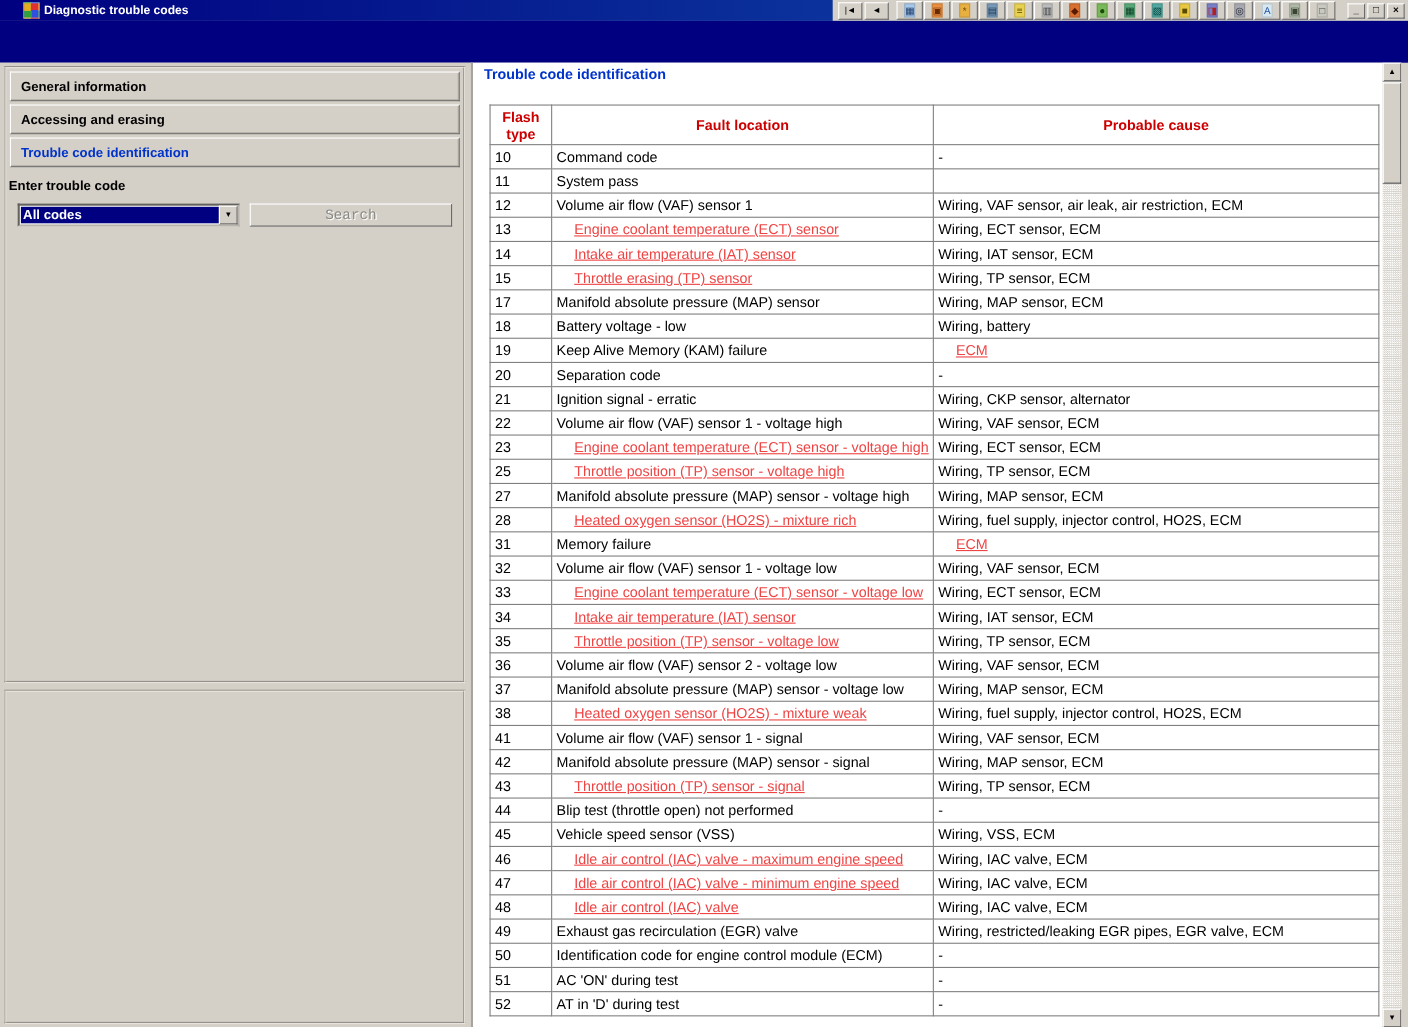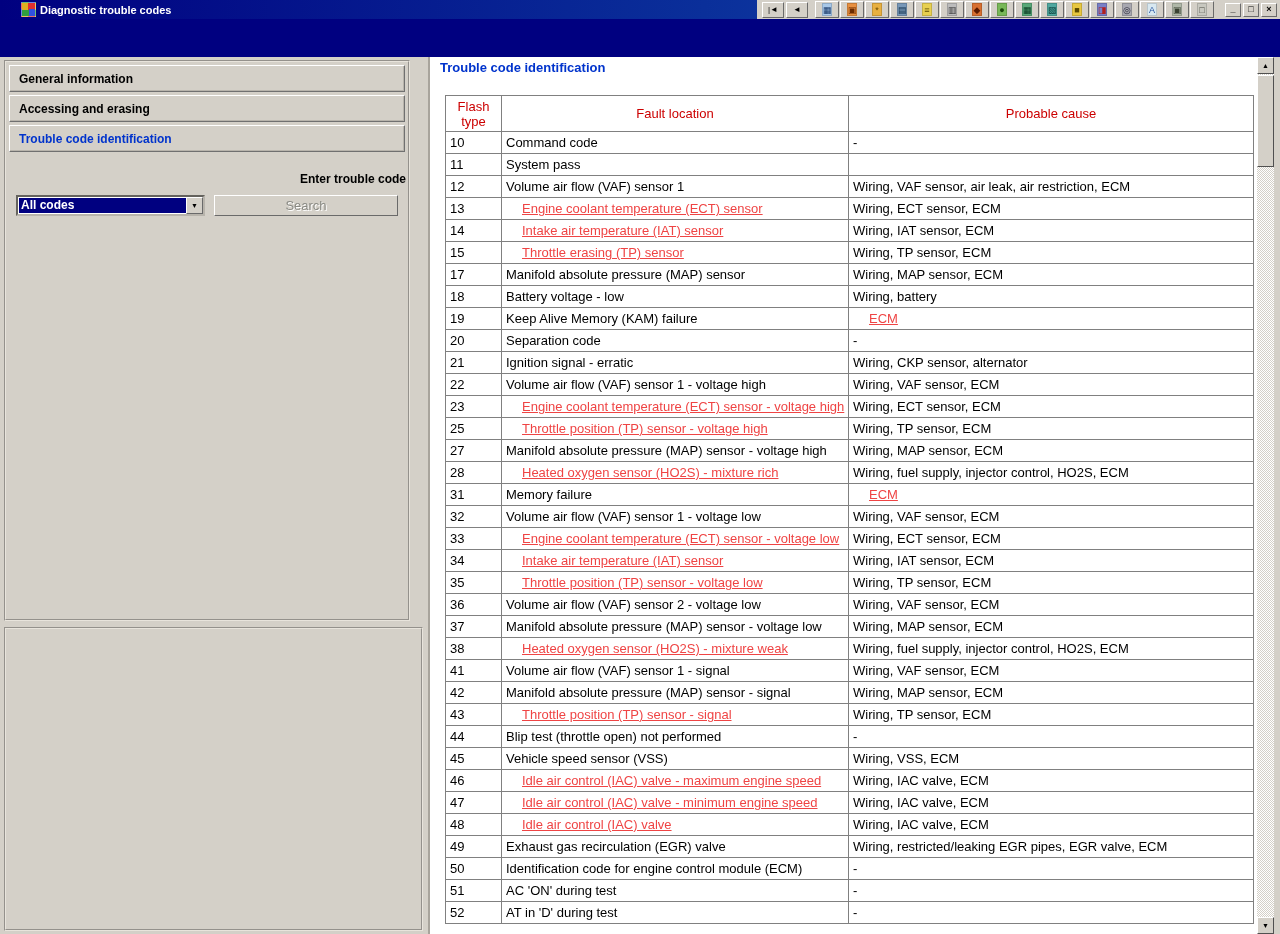--- a/index.html
+++ b/index.html
@@ -46,72 +46,72 @@
   }
   
   .vehicle-header{
     position:absolute;top:19px;left:0;width:1280px;height:38px;
     background:#000080;color:#ffff00;font-weight:bold;font-size:12px;
     padding:4px 0 0 8px;box-sizing:border-box;line-height:16px;white-space:pre;
   }
   
   .sidebar{position:absolute;top:57px;left:0;width:428px;bottom:0;background:#d4d0c8;}
   .sidebar-top{
-    position:absolute;left:4px;right:18px;top:3px;height:561px;
+    position:absolute;left:4px;right:5px;top:3px;height:561px;
     border:2px groove #e8e4dc;padding:2px;box-sizing:border-box;
   }
   .sidebar-bottom{
     position:absolute;left:4px;right:5px;top:570px;bottom:3px;
     border:2px groove #e8e4dc;box-sizing:border-box;
   }
   .section-btn{
     height:27px;margin:1px 1px 3px 1px;display:flex;align-items:center;
     padding-left:9px;font-size:12px;font-weight:bold;color:#000;background:#d4d0c8;
     border:1px solid;border-color:#ffffff #707070 #707070 #ffffff;
     box-shadow:inset -1px -1px 0 #b8b4ac;cursor:default;box-sizing:border-box;
   }
   .section-btn.active{color:#0033cc;}
-  .enter-label{margin-top:20px;text-align:right;font-weight:bold;font-size:12px;color:#000;}
+  .enter-label{margin-top:10px;text-align:left;font-weight:bold;font-size:12px;color:#000;}
   .controls-row{display:flex;margin-top:9px;padding:0 8px;gap:9px;}
   .dropdown{
     flex:1;height:21px;background:#ffffff;border:2px inset #b8b4ac;
     display:flex;align-items:center;box-sizing:border-box;cursor:default;
   }
   .dropdown-value{
     flex:1;margin:0 0 0 1px;background:#000080;color:#ffffff;
     font-size:12px;font-weight:bold;padding:0 2px;line-height:15px;
     white-space:nowrap;overflow:hidden;
   }
   .dropdown-arrow-btn{
     width:17px;height:17px;flex:0 0 auto;background:#d4d0c8;
     border:1px solid;border-color:#ffffff #6a6a6a #6a6a6a #ffffff;
     display:flex;align-items:center;justify-content:center;box-sizing:border-box;
   }
   .dd-arrow{font-size:7px;color:#000;}
   .search-btn{
     width:184px;height:21px;background:#d4d0c8;border:1px solid;
     border-color:#ffffff #6a6a6a #6a6a6a #ffffff;box-sizing:border-box;
-    font-family:Liberation Sans, sans-serif;font-size:13px;color:#8a8a84;text-shadow:1px 1px 0 #ffffff;
+    font-family:Liberation Mono, monospace;font-size:13px;color:#8a8a84;text-shadow:1px 1px 0 #ffffff;
     cursor:default;
   }
   
   .main{
     position:absolute;top:57px;left:428px;right:6px;bottom:0;background:#ffffff;
     overflow:hidden;border-left:2px solid #a8a49c;box-sizing:border-box;
   }
   .main-title{position:absolute;top:3px;left:10px;font-size:13px;font-weight:bold;color:#0033cc;}
   .dtc-table{
     position:absolute;top:38px;left:15px;width:808px;background:#ffffff;
     border-collapse:collapse;table-layout:fixed;
   }
   .dtc-table th,.dtc-table td{
     border:1px solid #808080;font-size:13px;overflow:hidden;white-space:nowrap;
     box-sizing:border-box;
   }
-  .dtc-table th{height:36px;color:#cc0000;text-align:center;font-weight:normal;line-height:15px;white-space:normal;}
+  .dtc-table th{height:36px;color:#cc0000;text-align:center;font-weight:bold;line-height:15px;white-space:normal;}
   .dtc-table td{height:22px;padding:0 2px 0 4px;color:#000;}
   .c-flash{padding-left:3px;}
   .cell-link{color:#ef4444;text-decoration:underline;cursor:pointer;margin-left:16px;}
   
   .scrollbar{
     position:absolute;top:0;right:0;width:17px;height:100%;
     background:conic-gradient(#ffffff 0 25%,#d4d0c8 0 50%,#ffffff 0 75%,#d4d0c8 0) 0 0/2px 2px;
   }
   .sb-btn{
     position:absolute;left:0;width:17px;height:17px;background:#d4d0c8;

